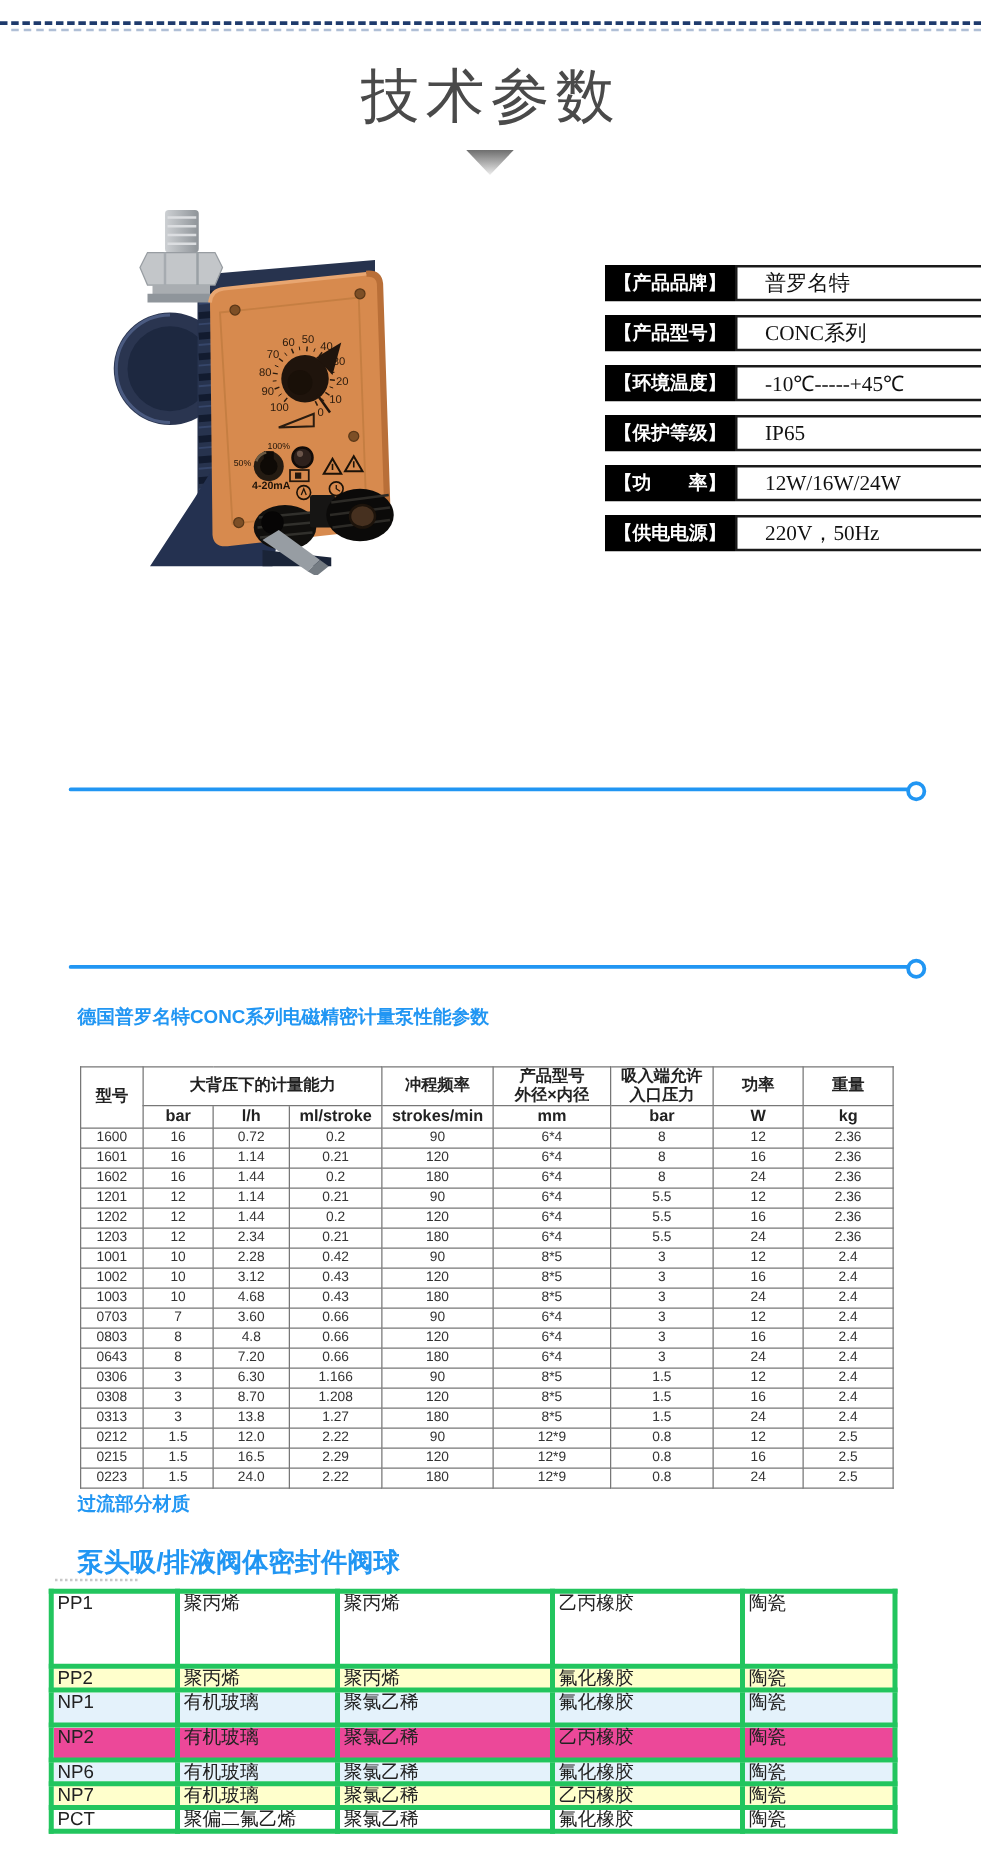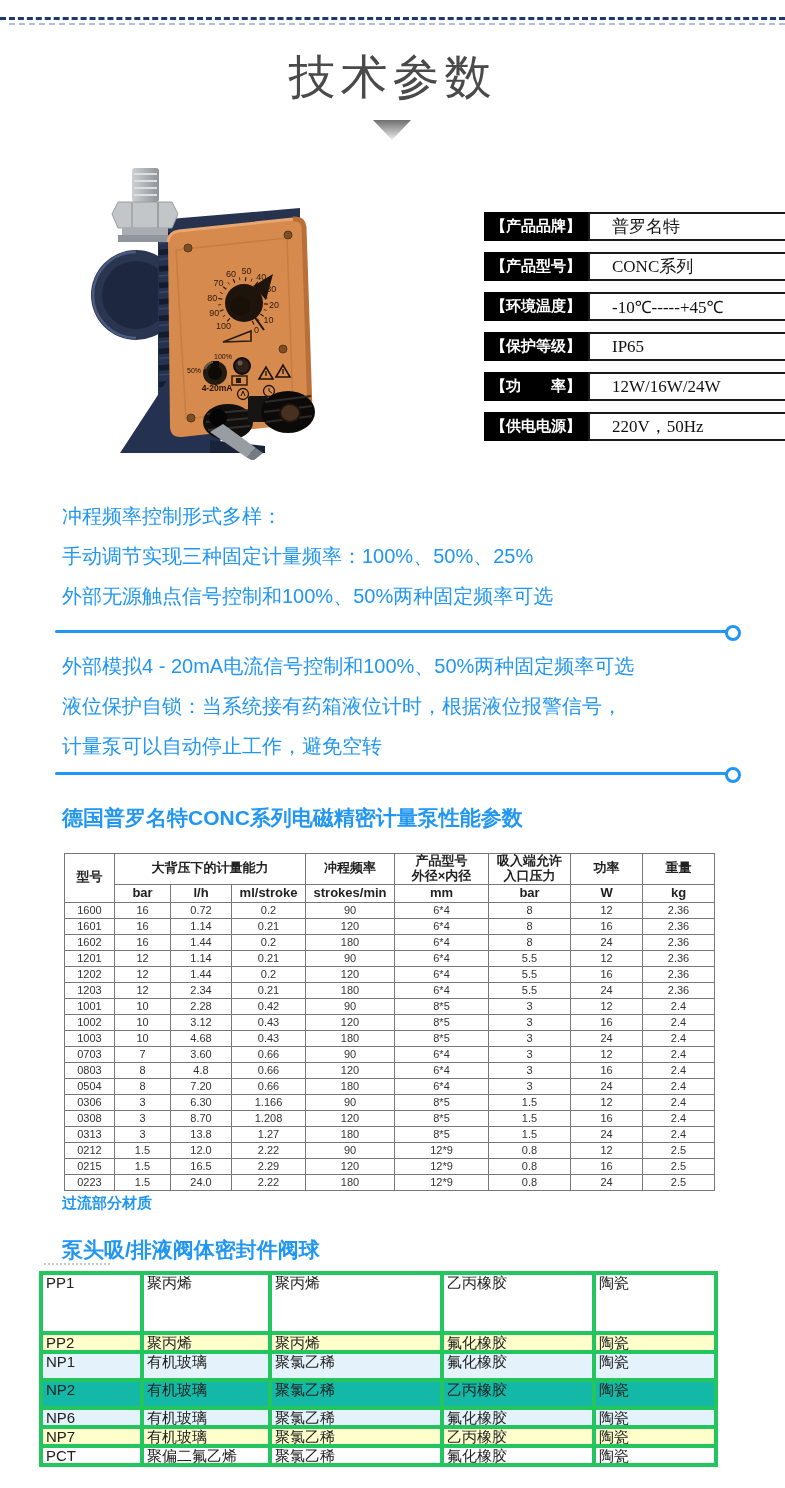--- a/index.html
+++ b/index.html
@@ -233,37 +233,27 @@
       <div class="spec-row">
         <div class="spec-label">【功　　率】</div>
         <div class="spec-value">12W/16W/24W</div>
       </div>
       <div class="spec-row">
         <div class="spec-label">【供电电源】</div>
         <div class="spec-value">220V，50Hz</div>
       </div>
     </div>
 
-  <div id="features-1" class="features" style="top:496px">
-      <div class="feature-line">冲程频率控制形式多样：</div>
-      <div class="feature-line">手动调节实现三种固定计量频率：100%、50%、25%</div>
-      <div class="feature-line">外部无源触点信号控制和100%、50%两种固定频率可选</div>
-    </div>
   <div class="divider-line" style="top:630px"></div>
   <div class="divider-dot" style="top:625px"></div>
 
-  <div id="features-2" class="features" style="top:646px">
-      <div class="feature-line">外部模拟4 - 20mA电流信号控制和100%、50%两种固定频率可选</div>
-      <div class="feature-line">液位保护自锁：当系统接有药箱液位计时，根据液位报警信号，</div>
-      <div class="feature-line">计量泵可以自动停止工作，避免空转</div>
-    </div>
   <div class="divider-line" style="top:772px"></div>
   <div class="divider-dot" style="top:767px"></div>
 
-  <div class="blue-heading" style="left:62px;top:804px;font-size:21px">德国普罗名特CONC系列电磁精密计量泵性能参数</div>
+  <div class="blue-heading" style="left:62px;top:804px;font-size:15px">德国普罗名特CONC系列电磁精密计量泵性能参数</div>
   <table id="perf-table">
       <colgroup>
         <col style="width: 50px;">
         <col style="width: 56px;">
         <col style="width: 61px;">
         <col style="width: 74px;">
         <col style="width: 89px;">
         <col style="width: 94px;">
         <col style="width: 82px;">
         <col style="width: 72px;">
@@ -408,21 +398,21 @@
           <td>8</td>
           <td>4.8</td>
           <td>0.66</td>
           <td>120</td>
           <td>6*4</td>
           <td>3</td>
           <td>16</td>
           <td>2.4</td>
         </tr>
         <tr>
-          <td>0504</td>
+          <td>0643</td>
           <td>8</td>
           <td>7.20</td>
           <td>0.66</td>
           <td>180</td>
           <td>6*4</td>
           <td>3</td>
           <td>24</td>
           <td>2.4</td>
         </tr>
         <tr>
@@ -520,21 +510,21 @@
           <td>氟化橡胶</td>
           <td>陶瓷</td>
         </tr>
         <tr style="height: 28px; background: rgb(228, 242, 251);">
           <td>NP1</td>
           <td>有机玻璃</td>
           <td>聚氯乙稀</td>
           <td>氟化橡胶</td>
           <td>陶瓷</td>
         </tr>
-        <tr style="height: 28px; background: #14b8a6;">
+        <tr style="height: 28px; background: #ec4899;">
           <td>NP2</td>
           <td>有机玻璃</td>
           <td>聚氯乙稀</td>
           <td>乙丙橡胶</td>
           <td>陶瓷</td>
         </tr>
         <tr style="height: 16px; background: rgb(228, 242, 251);">
           <td>NP6</td>
           <td>有机玻璃</td>
           <td>聚氯乙稀</td>

